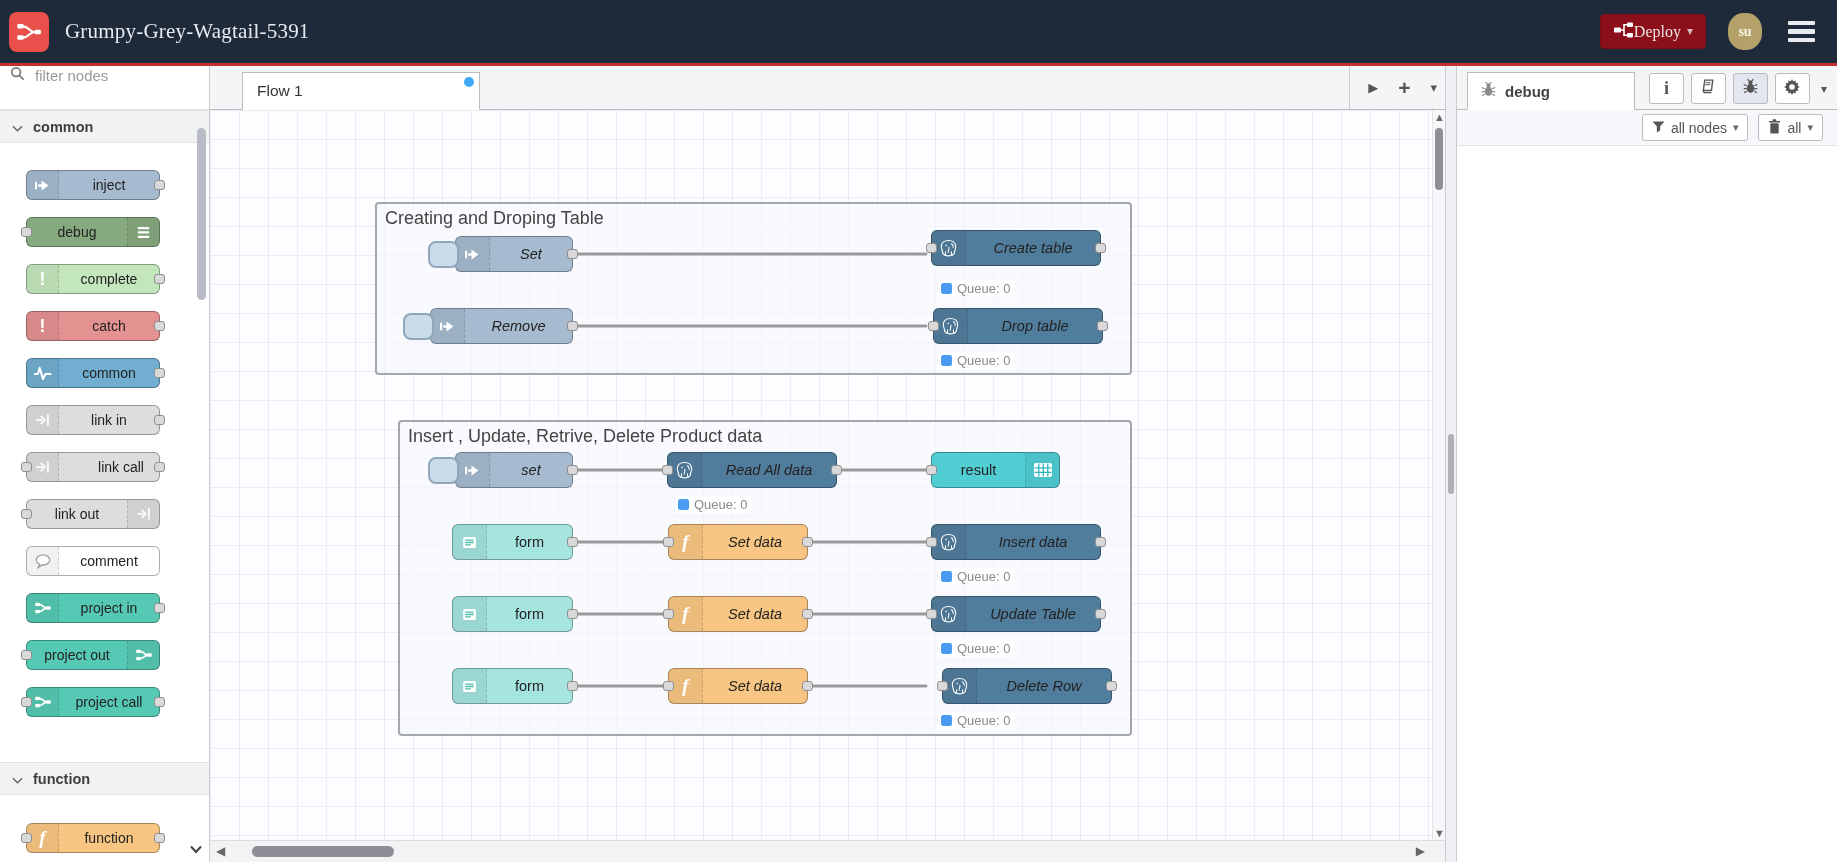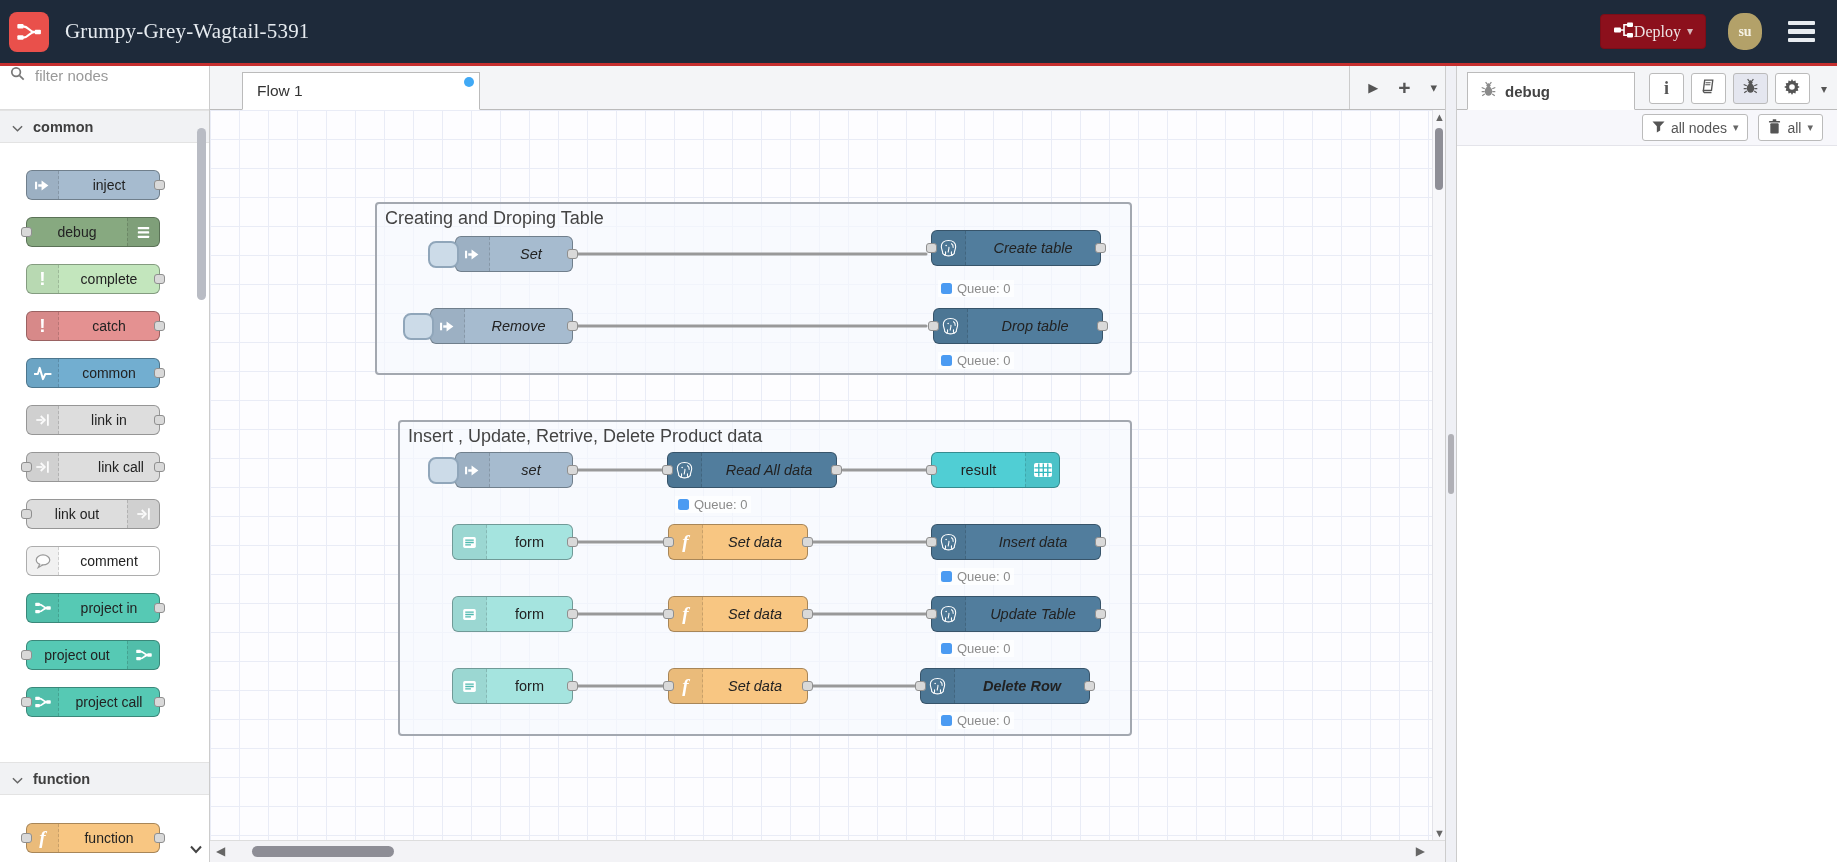--- a/index.html
+++ b/index.html
@@ -545,21 +545,21 @@
               <div class="port pr"></div>
             </div>
             <div class="rnode it" style="background: rgb(248, 198, 130); width: 140px; left: 458px; top: 558px;">
               <div class="stripe sleft">
                 <span class="fchar">f</span>
               </div>
               <span class="nlabel">Set data</span>
               <div class="port pl"></div>
               <div class="port pr"></div>
             </div>
-            <div class="rnode it" style="background: rgb(81, 125, 157); width: 170px; left: 710px; top: 558px; font-weight: bold;">
+            <div class="rnode it" style="background: rgb(81, 125, 157); width: 170px; left: 732px; top: 558px;">
               <div class="stripe sleft">
                 <svg width="21" height="21" viewBox="0 0 24 24" fill="none" stroke="#fff" stroke-width="1.25" stroke-linecap="round">
                   <path d="M12 2.8 c5.2 0 8.2 3 8.2 7 0 3-1.6 4.8-1.6 7.8 l-2.4 2.2 c-1-1-1.1-2.4-.8-4"></path>
                   <path d="M12 2.8 c-5.2 0-8.2 3-8.2 7 0 3 1.6 4.8 1.6 7.8 l2.4 2.2 c1-1 1.1-2.4 .8-4"></path>
                   <path d="M8.5 19.6 c2 .9 5 .9 7 0"></path>
                   <circle cx="9.3" cy="8.6" r=".9" fill="#fff" stroke="none"></circle>
                   <path d="M12.5 10.5 c.3 2.2-.8 3.3-.8 5.5"></path>
                   <path d="M15.5 6.5 c1.5 1 2 2.5 1.8 4.2"></path>
                 </svg>
               </div>

